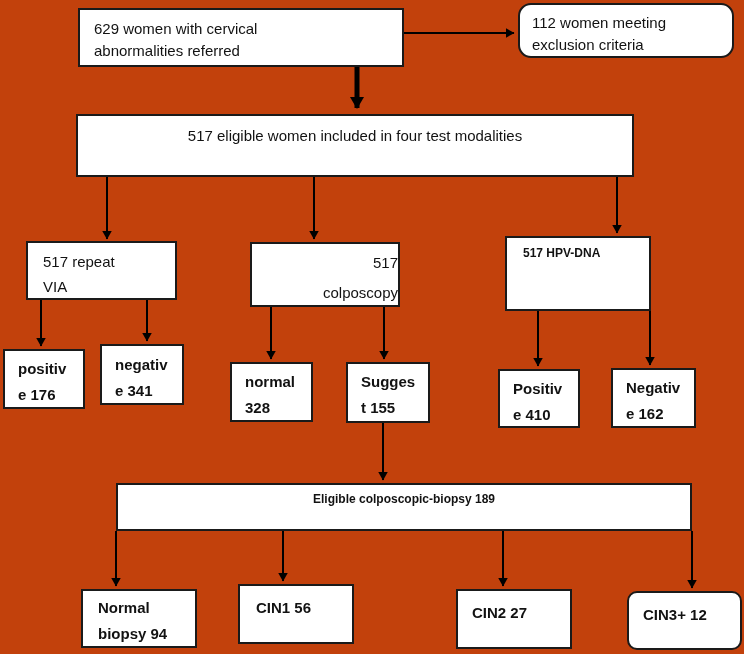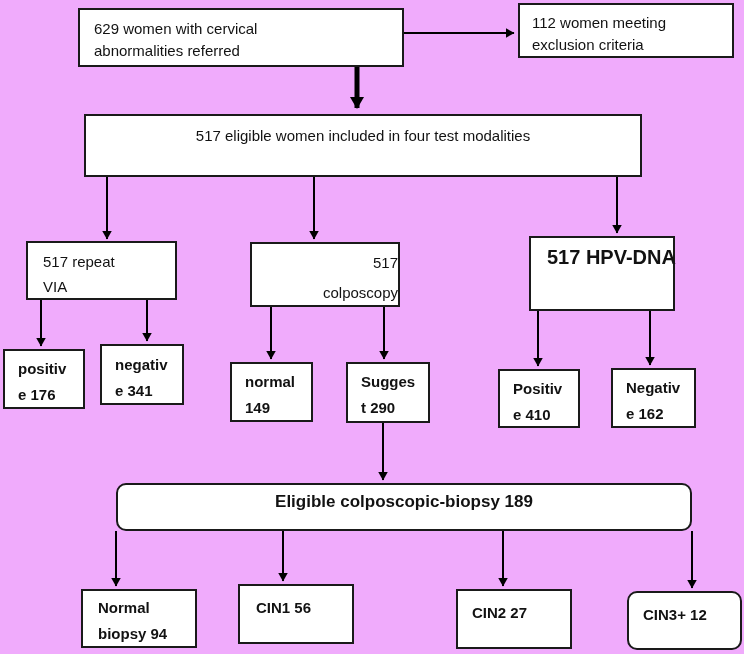--- a/index.html
+++ b/index.html
@@ -1,46 +1,46 @@
 <!DOCTYPE html>
 <html><head>
 <meta charset="utf-8">
 <style>
   html,body { margin:0; padding:0; background:#ffffff; }
   #canvas {
-    position:relative; width:744px; height:654px; background:#f0abfc;
+    position:relative; width:744px; height:654px; background:#c2410c;
     font-family:"Liberation Sans","DejaVu Sans",sans-serif; color:#121212;
     overflow:hidden;
   }
   #wires { position:absolute; left:0; top:0; width:744px; height:654px; }
   .node {
     position:absolute; box-sizing:border-box;
     border:2px solid #1a1a1a; background:#ffffff;
   }
   .ln { white-space:nowrap; }
   
   .t-reg  { font-size:15px; line-height:22px; font-weight:400; }
   
   .t-bold { font-size:15px; line-height:26px; font-weight:700; }
 
   .n-referred      { left:78px;  top:8px;   width:326px; height:59px; padding:8px 0 0 14px; }
-  .n-excluded      { left:518px; top:3px;   width:216px; height:55px; padding:7px 0 0 12px; }
-  .n-eligible      { left:76px;  top:114px; width:558px; height:63px; padding-top:9px; text-align:center;margin-left:8px; }
+  .n-excluded      { left:518px; top:3px;   width:216px; height:55px; padding:7px 0 0 12px;border-radius:13px; }
+  .n-eligible      { left:76px;  top:114px; width:558px; height:63px; padding-top:9px; text-align:center; }
   .n-via           { left:26px;  top:241px; width:151px; height:59px; padding:6px 0 0 15px; }
   .n-via .ln        { line-height:25px; }
   .n-colposcopy    { left:250px; top:242px; width:150px; height:65px; padding:4px 0 0 15px;text-align:right; }
   .n-colposcopy .ln { line-height:30px; }
-  .n-hpv           { left:529px; top:236px; width:146px; height:75px; padding:8px 0 12px 16px; font-weight:700; font-size:20px; }
+  .n-hpv           { left:505px; top:236px; width:146px; height:75px; padding:8px 0 12px 16px; font-weight:700; font-size:12px; }
   .n-via-positive  { left:3px;   top:349px; width:82px;  height:60px; padding:5px 0 0 13px; }
   .n-via-negative  { left:100px; top:344px; width:84px;  height:61px; padding:6px 0 0 13px; }
   .n-colpo-normal  { left:230px; top:362px; width:83px;  height:60px; padding:5px 0 0 13px; }
   .n-colpo-suggest { left:346px; top:362px; width:84px;  height:61px; padding:5px 0 16px 13px; }
   .n-hpv-positive  { left:498px; top:369px; width:82px;  height:59px; padding:5px 0 0 13px; }
   .n-hpv-negative  { left:611px; top:368px; width:85px;  height:60px; padding:5px 0 0 13px; }
-  .n-biopsy        { left:116px; top:483px; width:576px; height:48px; padding-top:7px; text-align:center; font-size:17px; font-weight:700;border-radius:10px; }
+  .n-biopsy        { left:116px; top:483px; width:576px; height:48px; padding-top:7px; text-align:center; font-size:12px; font-weight:700; }
   .n-biopsy-normal { left:81px;  top:589px; width:116px; height:59px; padding:4px 0 0 15px; }
   .n-cin1          { left:238px; top:584px; width:116px; height:60px; padding:9px 0 0 16px; }
   .n-cin2          { left:456px; top:589px; width:116px; height:60px; padding:9px 0 10px 14px; }
   .n-cin3          { left:627px; top:591px; width:115px; height:59px; padding:9px 0 0 14px;border-radius:10px; }
 </style>
 </head>
 <body>
 
 <div id="canvas">
 
@@ -106,26 +106,26 @@
     <div class="ln">e 176</div>
   </div>
 
   <div class="node t-bold n-via-negative">
     <div class="ln">negativ</div>
     <div class="ln">e 341</div>
   </div>
 
   <div class="node t-bold n-colpo-normal">
     <div class="ln">normal</div>
-    <div class="ln">149</div>
+    <div class="ln">328</div>
   </div>
 
   <div class="node t-bold n-colpo-suggest">
     <div class="ln">Sugges</div>
-    <div class="ln">t 290</div>
+    <div class="ln">t 155</div>
   </div>
 
   <div class="node t-bold n-hpv-positive">
     <div class="ln">Positiv</div>
     <div class="ln">e 410</div>
   </div>
 
   <div class="node t-bold n-hpv-negative">
     <div class="ln">Negativ</div>
     <div class="ln">e 162</div>

